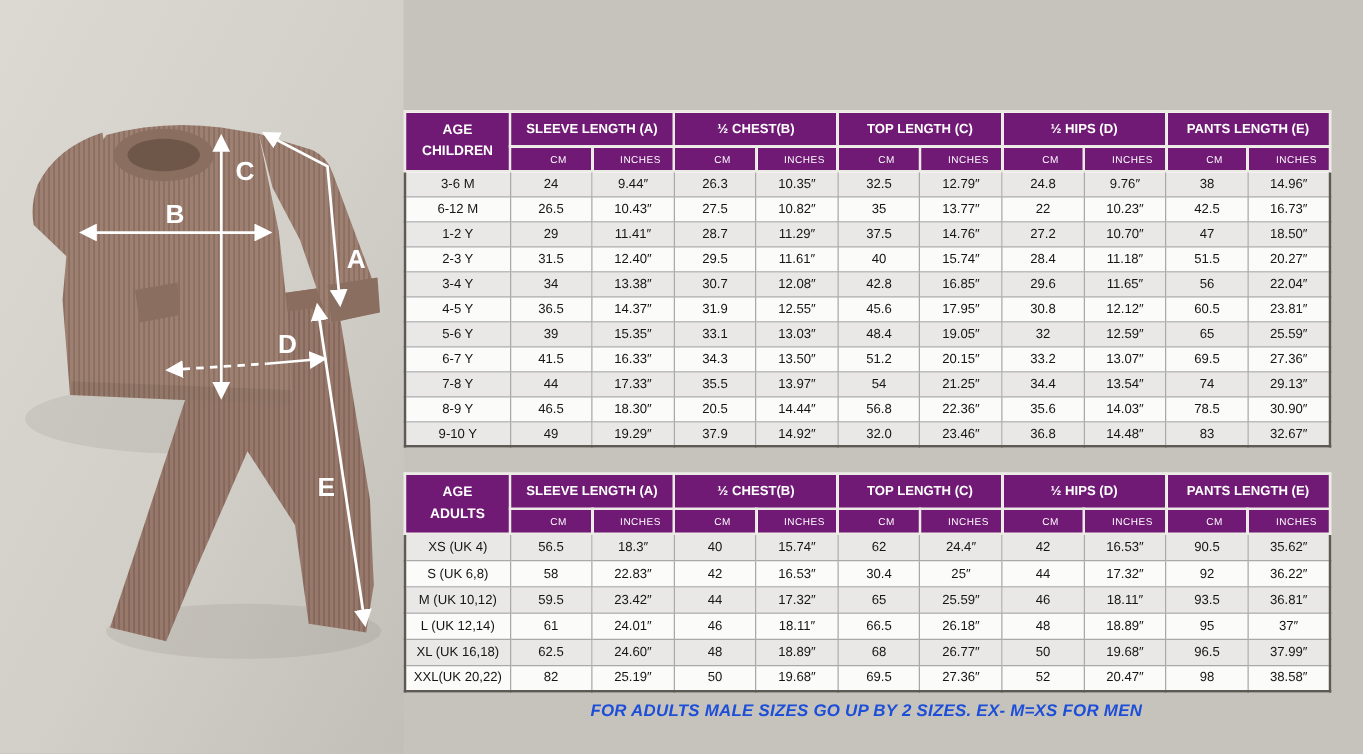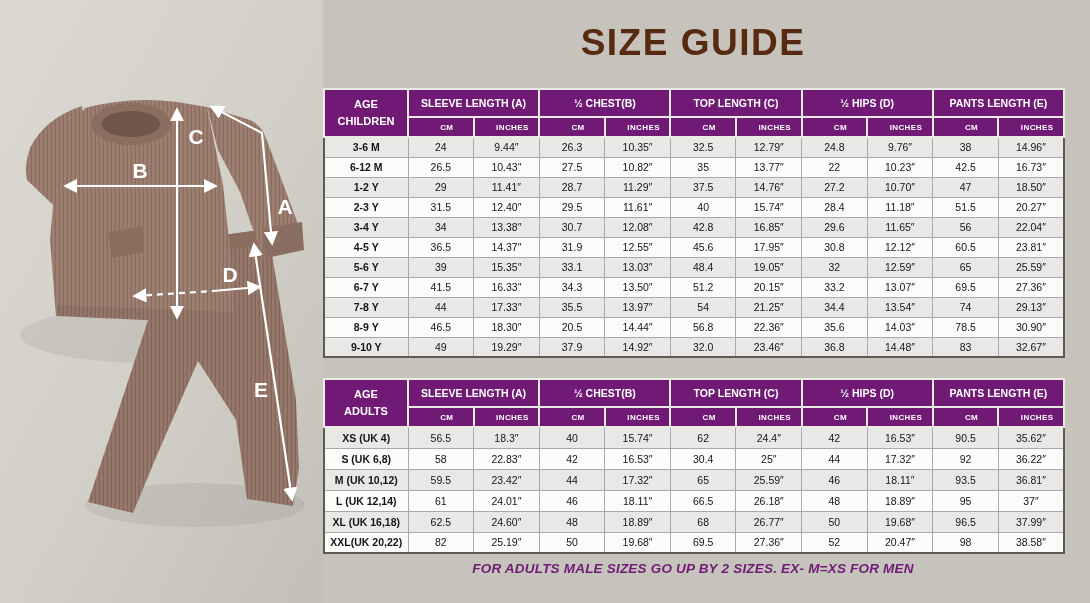--- a/index.html
+++ b/index.html
@@ -26,36 +26,36 @@
 
   .size-table th, .size-table td {
     text-align:center; vertical-align:middle; padding:0;
     overflow:hidden; white-space:nowrap;
   }
   
   .size-table thead th {
     background:#701a75; color:#fff; border:2px solid #eceae4;
   }
   .size-table thead th.grp  { font-size:10.5px; font-weight:bold; height:28px;margin-left:32px; }
-  .size-table thead th.unit { font-size:8px; font-weight:bold; letter-spacing:.4px; height:20px;padding-left:12px; }
+  .size-table thead th.unit { font-size:8px; font-weight:normal; letter-spacing:.4px; height:20px;padding-left:12px; }
   .size-table thead th.age-head { font-size:11px; font-weight:bold; line-height:1.55; }
   
   .size-table tbody th, .size-table tbody td {
     border:1px solid #a9a9a9; font-size:10.5px; color:#151515;
   }
-  .size-table tbody th { font-weight:bold; }
+  .size-table tbody th { font-weight:normal; }
   #children-table tbody th, #children-table tbody td { height:20px; }
   #adults-table   tbody th, #adults-table   tbody td { height:21px; }
   .size-table tbody tr:nth-child(odd)  { background:#e9e8e7; }
   .size-table tbody tr:nth-child(even) { background:#fbfbfa; }
 
   .footnote {
     position:absolute; left:323px; top:561px; width:740px;
     text-align:center; font-size:13.5px; font-weight:bold;
-    font-style:italic; color:#701a75; letter-spacing:.2px;
+    font-style:italic; color:#1d4ed8; letter-spacing:.2px;
   }
 </style>
 </head>
 <body>
 
 <div class="stage">
 
   <svg class="photo-svg" width="323" height="603" viewBox="0 0 323 603" aria-hidden="true">
     <defs>
       <linearGradient id="bgGrad" x1="0" y1="0" x2="1" y2="1">
@@ -118,21 +118,20 @@
 
     <g fill="#ffffff" font-family="Liberation Sans, sans-serif" font-weight="bold" font-size="21px" text-anchor="middle">
       <text x="285" y="214">A</text>
       <text x="140" y="178">B</text>
       <text x="196" y="144">C</text>
       <text x="230" y="282">D</text>
       <text x="261" y="397">E</text>
     </g>
   </svg>
 
-  <div class="page-title">SIZE GUIDE</div>
 
   <table class="size-table" id="children-table">
     <colgroup>
       <col style="width:84px">
       <col span="10" style="width:65.6px">
     </colgroup>
   <thead>
         <tr>
           <th rowspan="2" class="age-head">
             <div>AGE</div>

